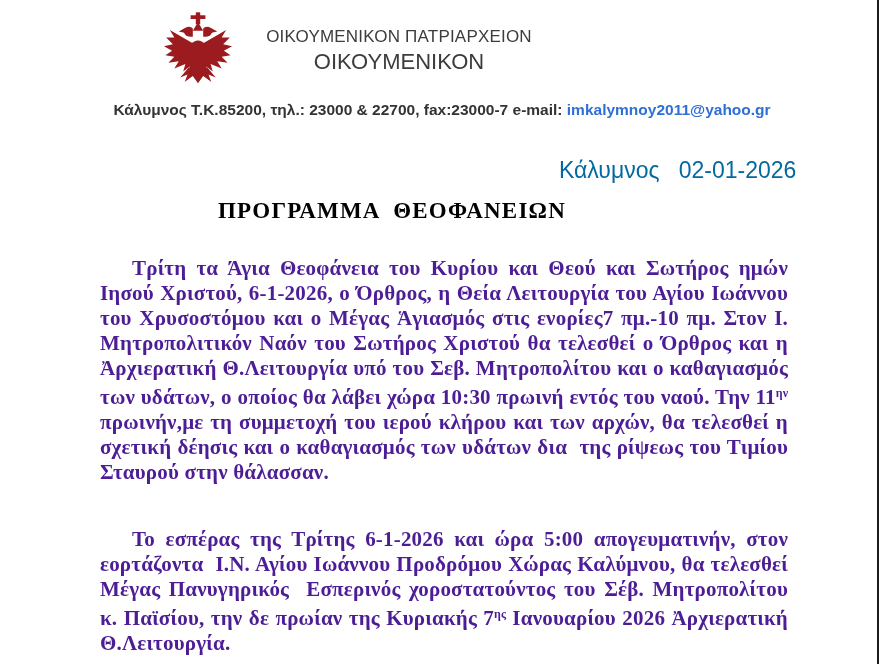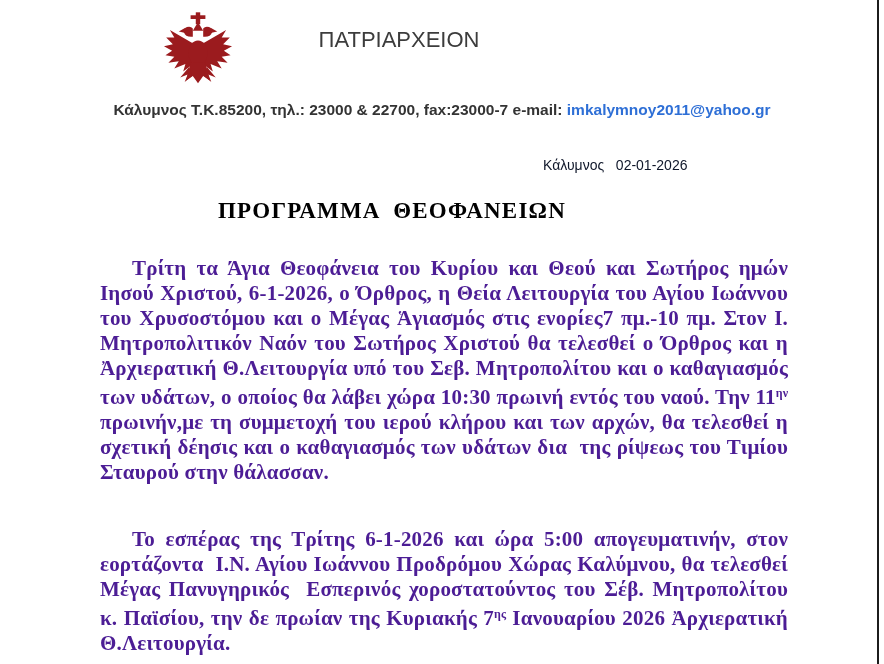--- a/index.html
+++ b/index.html
@@ -41,23 +41,23 @@
     color: #333333;
     font-weight: bold;
   }
   .contact .email-link {
     color: #2e6fd6;
     text-decoration: none;
     cursor: pointer;
   }
   .dateline {
     position: absolute;
-    left: 543px; top: 157px;
-    font-size: 14px;
-    color: #0f172a;
+    left: 559px; top: 157px;
+    font-size: 23px;
+    color: #0369a1;
     white-space: pre;
   }
   .doc-title {
     position: absolute;
     left: 0; top: 198px;
     width: 784px;
     text-align: center;
     font-family: "Liberation Serif", "DejaVu Serif", serif;
     font-weight: bold;
     font-size: 23px;
@@ -106,21 +106,22 @@
       <path d="M47 44 L12 24 L18 34 L7 34 L16 43 L4 46 L15 52 L6 58 L18 60 L10 68 L24 66 L18 76 L33 70 L30 80 L42 71 Z"></path>
       <path d="M53 44 L88 24 L82 34 L93 34 L84 43 L96 46 L85 52 L94 58 L82 60 L90 68 L76 66 L82 76 L67 70 L70 80 L58 71 Z"></path>
       <ellipse cx="50" cy="55" rx="13" ry="17"></ellipse>
       <path d="M40 68 L60 68 L66 92 L57 86 L50 96 L43 86 L34 92 Z"></path>
       <path d="M38 74 L26 88 L36 84 L32 94 L42 86 Z"></path>
       <path d="M62 74 L74 88 L64 84 L68 94 L58 86 Z"></path>
     </g>
   </svg>
 
   <div class="header-text">
-    <div class="header-line3">ΠΑΤΡΙΑΡΧΕΙΟΝ</div>
+    <div class="header-line1">ΟΙΚΟΥΜΕΝΙΚΟΝ ΠΑΤΡΙΑΡΧΕΙΟΝ</div>
+    <div class="header-line3">ΟΙΚΟΥΜΕΝΙΚΟΝ</div>
   </div>
 
   <div class="contact">
     <span>Κάλυμνος Τ.Κ.85200, τηλ.: 23000 &amp; 22700, fax:23000-7 e-mail: </span><span class="email-link">imkalymnoy2011@yahoo.gr</span>
   </div>
 
   <div class="dateline">Κάλυμνος   02-01-2026</div>
 
   <div class="doc-title">ΠΡΟΓΡΑΜΜΑ  ΘΕΟΦΑΝΕΙΩΝ</div>
 

